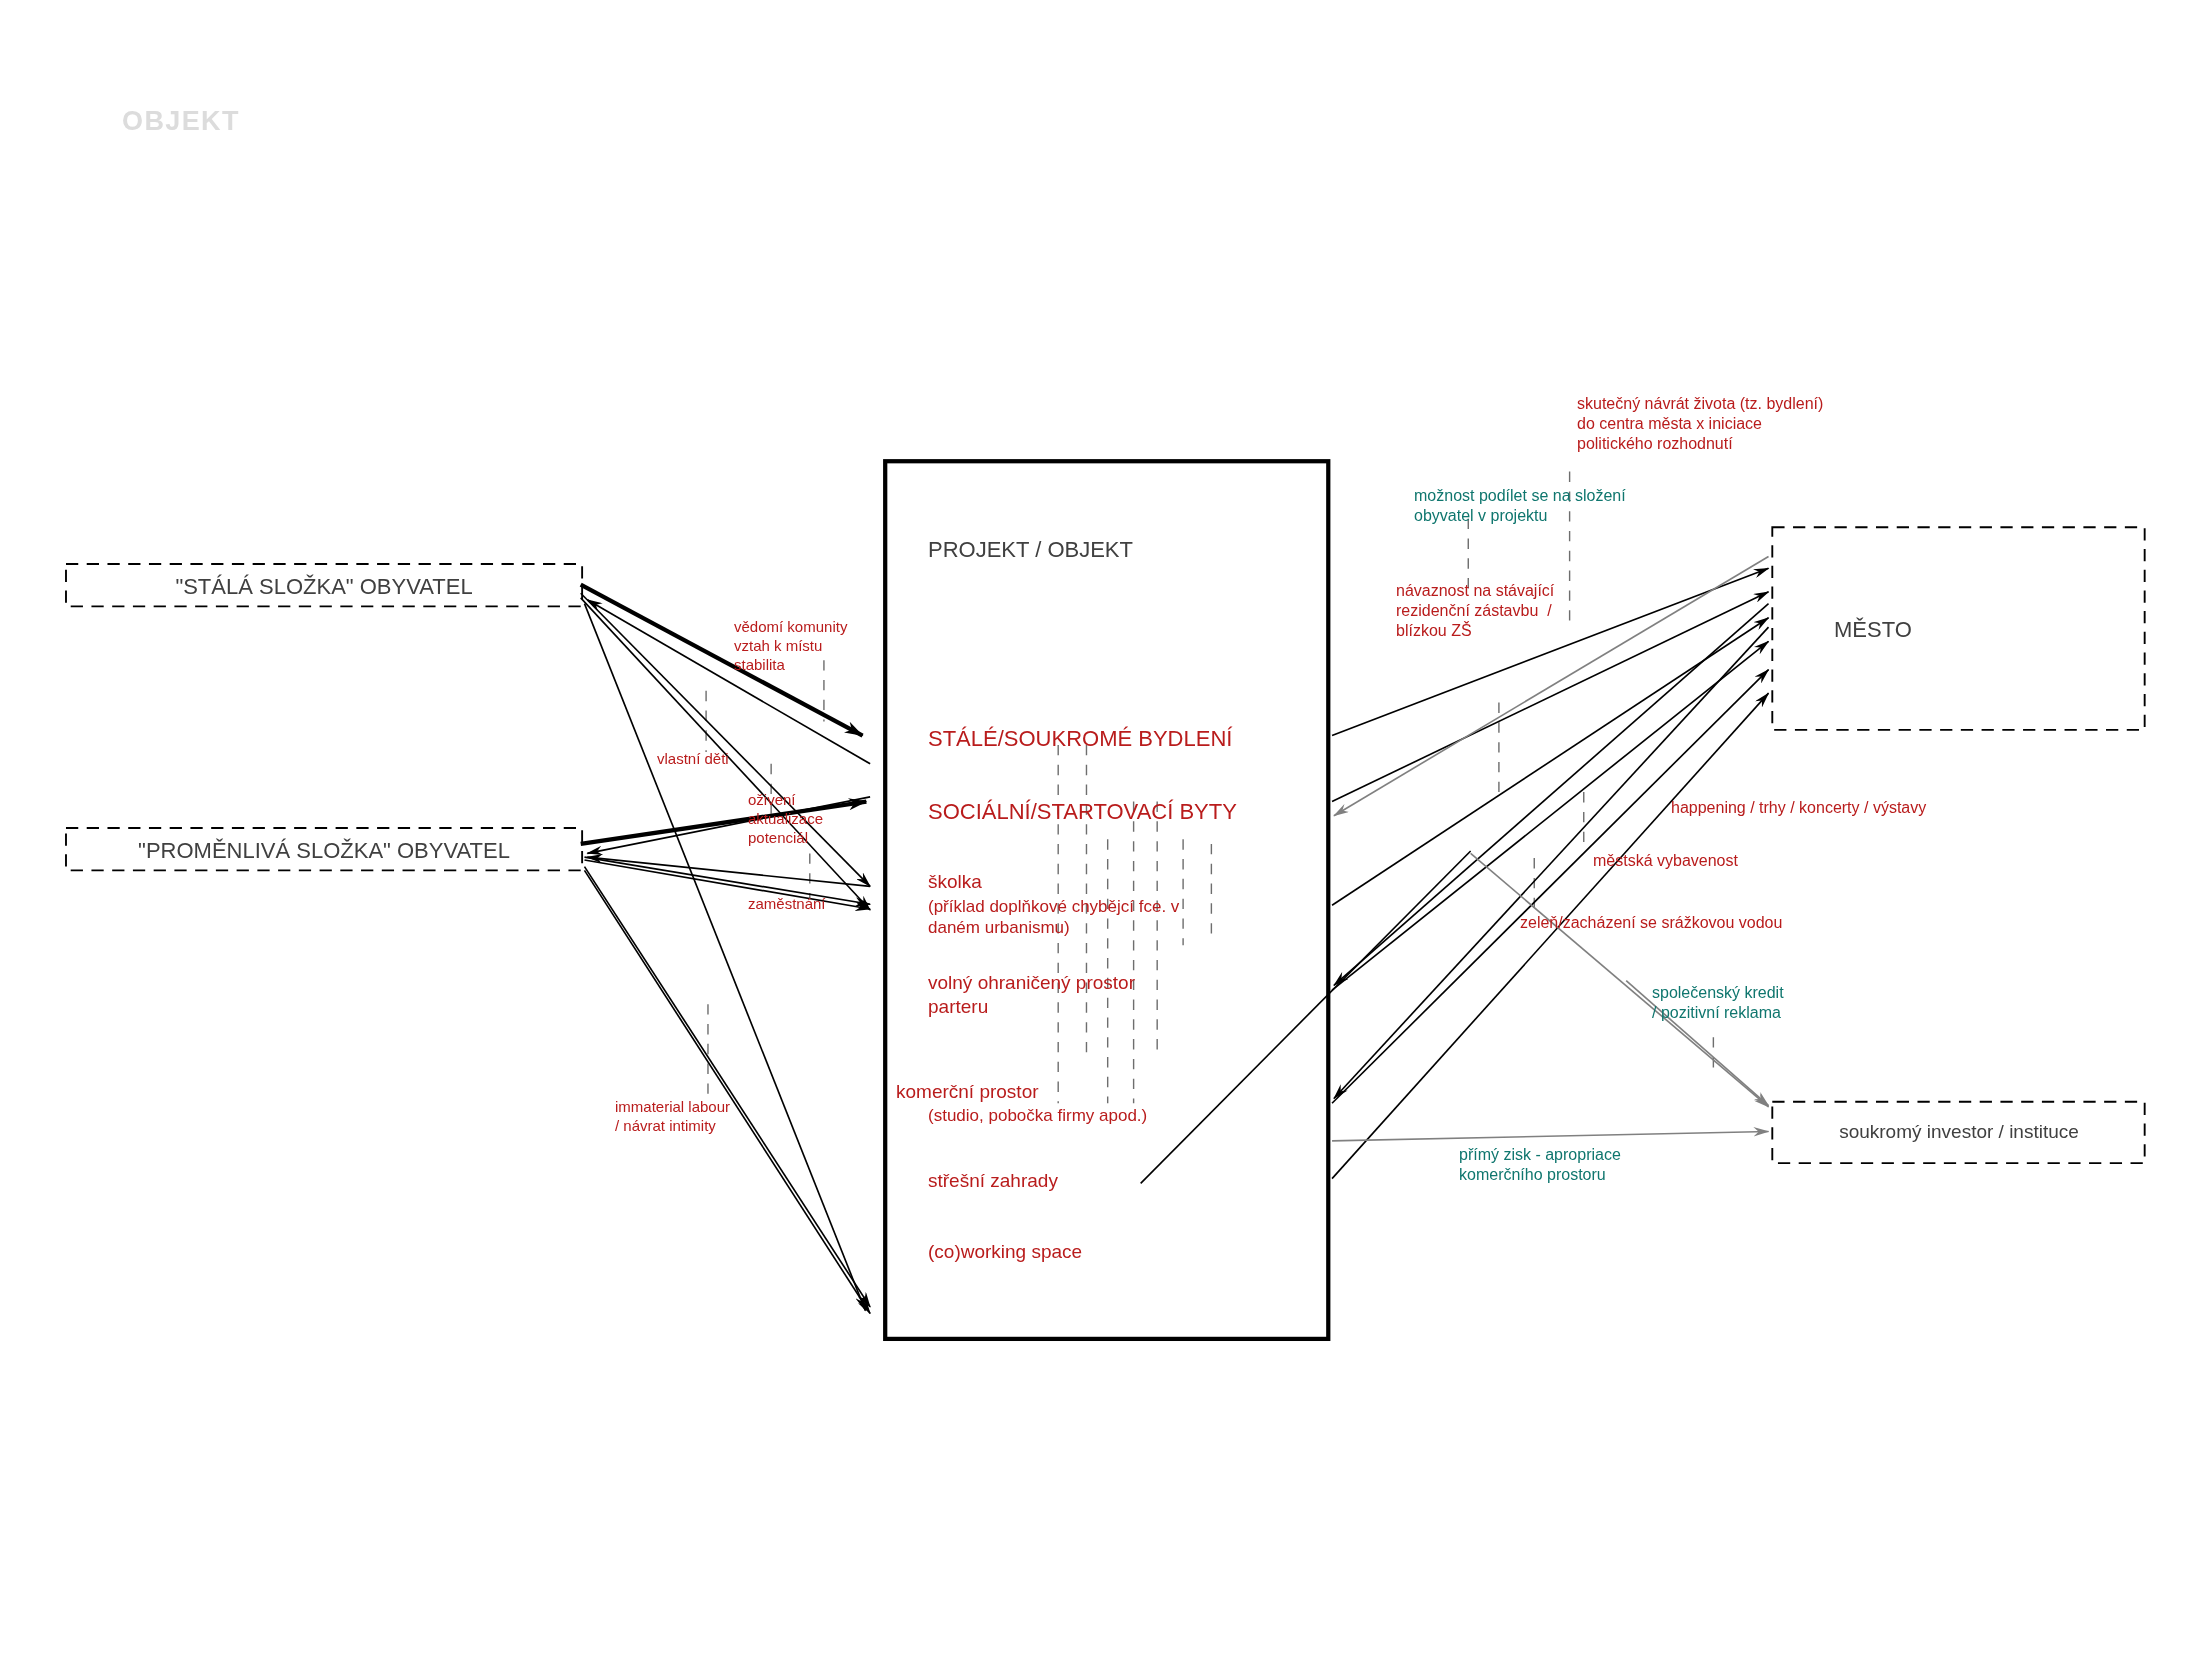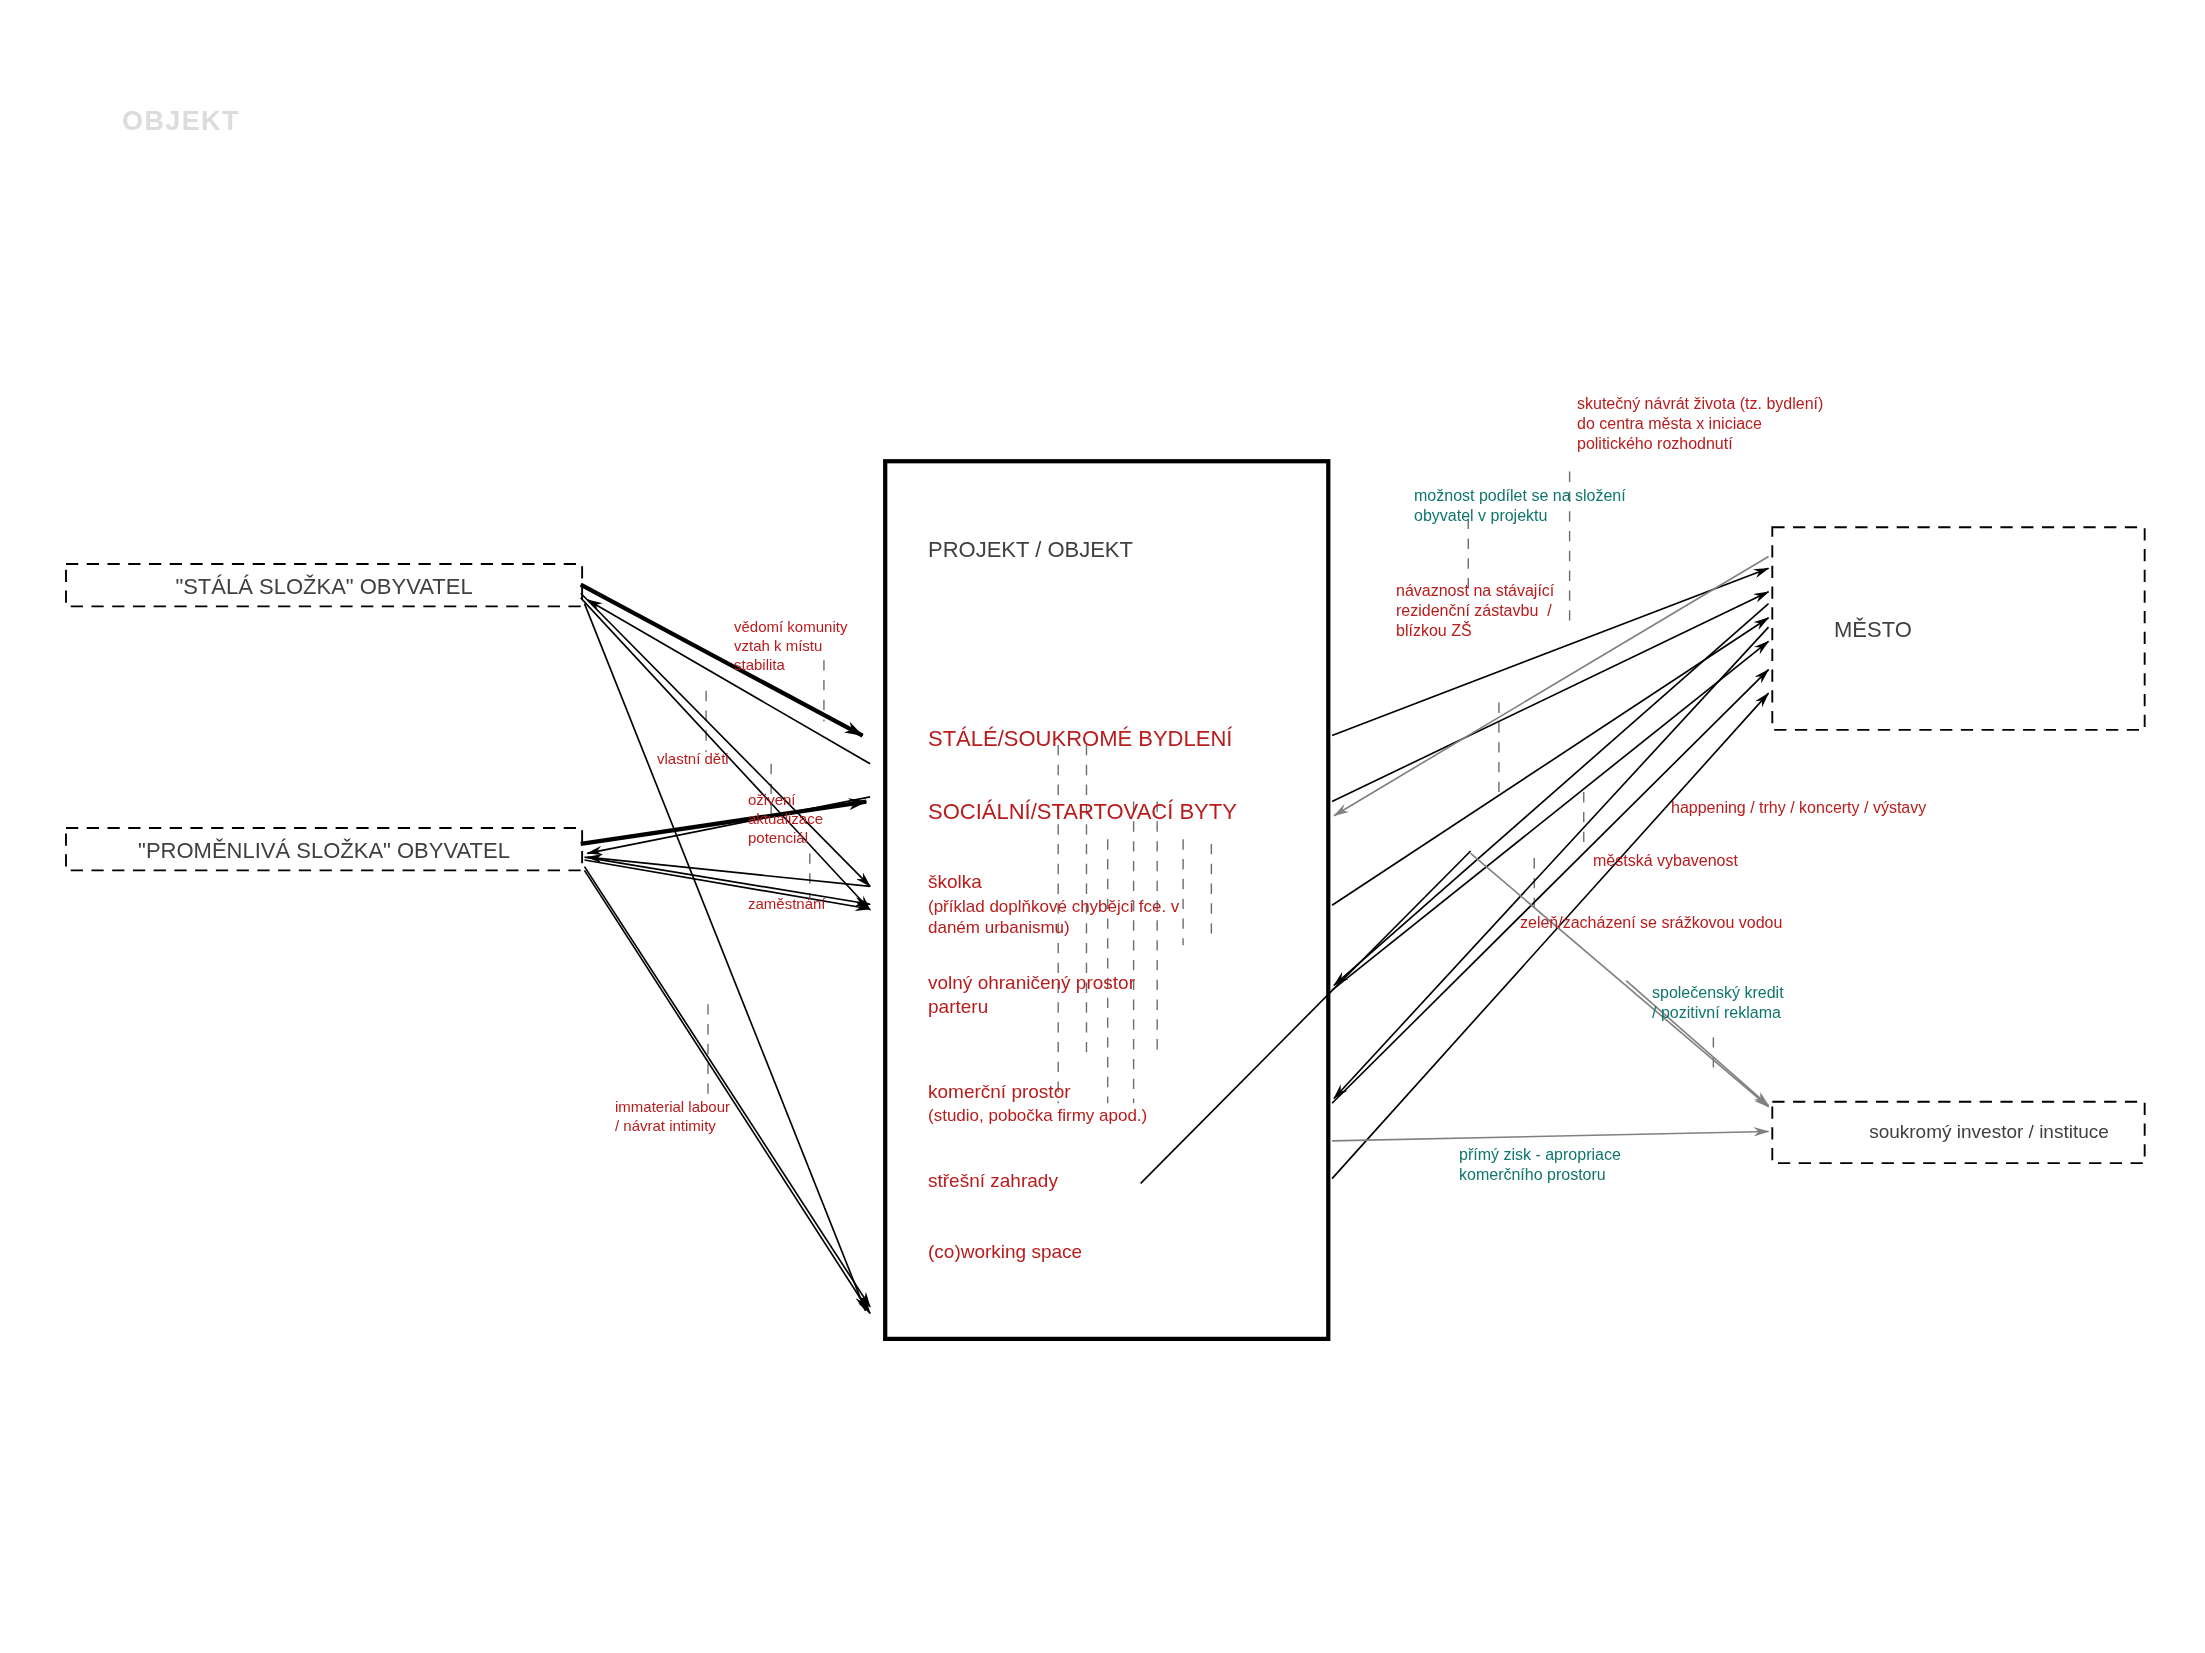--- a/index.html
+++ b/index.html
@@ -129,34 +129,34 @@
   <div class="koncept">OBJEKT</div>
 
   <div class="box-title s46" style="left:66px;top:574px;width:516px;text-align:center;">"STÁLÁ SLOŽKA" OBYVATEL</div>
 
   <div class="box-title s46" style="left:66px;top:838px;width:516px;text-align:center;">"PROMĚNLIVÁ SLOŽKA" OBYVATEL</div>
 
   <div class="box-title s46" style="left:928px;top:537px;">PROJEKT / OBJEKT</div>
 
   <div class="box-title s46" style="left:1834px;top:617px;width:372px;text-align:left;">MĚSTO</div>
 
-  <div class="box-title s40" style="left:1773px;top:1121px;width:432px;text-align:center;">soukromý investor / instituce</div>
+  <div class="box-title s40" style="left:1773px;top:1121px;width:372px;text-align:center;">soukromý investor / instituce</div>
 
   <div class="lbl s46" style="left:928px;top:725px;">STÁLÉ/SOUKROMÉ BYDLENÍ</div>
 
   <div class="lbl s46" style="left:928px;top:798px;">SOCIÁLNÍ/STARTOVACÍ BYTY</div>
 
   <div class="lbl s40" style="left:928px;top:870px;">školka</div>
   <div class="lbl s36" style="left:928px;top:896px;">(příklad doplňkové chybějcí fce. v
 daném urbanismu)</div>
 
   <div class="lbl s40" style="left:928px;top:971px;">volný ohraničený prostor
 parteru</div>
 
-  <div class="lbl s40" style="left:928px;top:1080px;">komerční prostor</div>
+  <div class="lbl s40" style="left:896px;top:1080px;">komerční prostor</div>
   <div class="lbl s36" style="left:928px;top:1105px;">(studio, pobočka firmy apod.)</div>
 
   <div class="lbl s40" style="left:928px;top:1169px;">střešní zahrady</div>
 
   <div class="lbl s40" style="left:928px;top:1240px;">(co)working space</div>
 
   <div class="lbl s32" style="left:734px;top:618px;">vědomí komunity
 vztah k místu
 stabilita</div>
 

